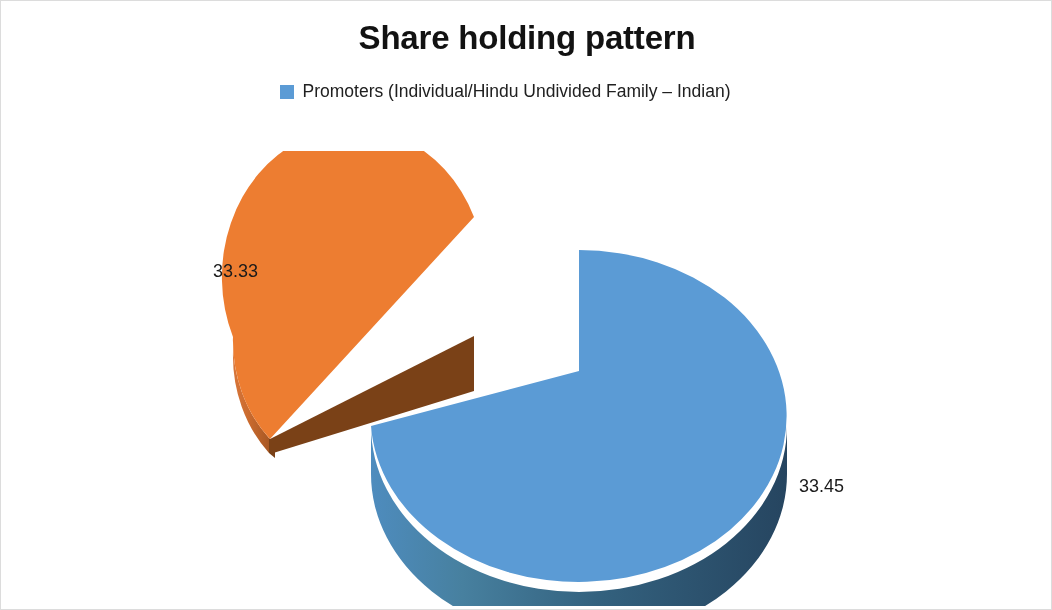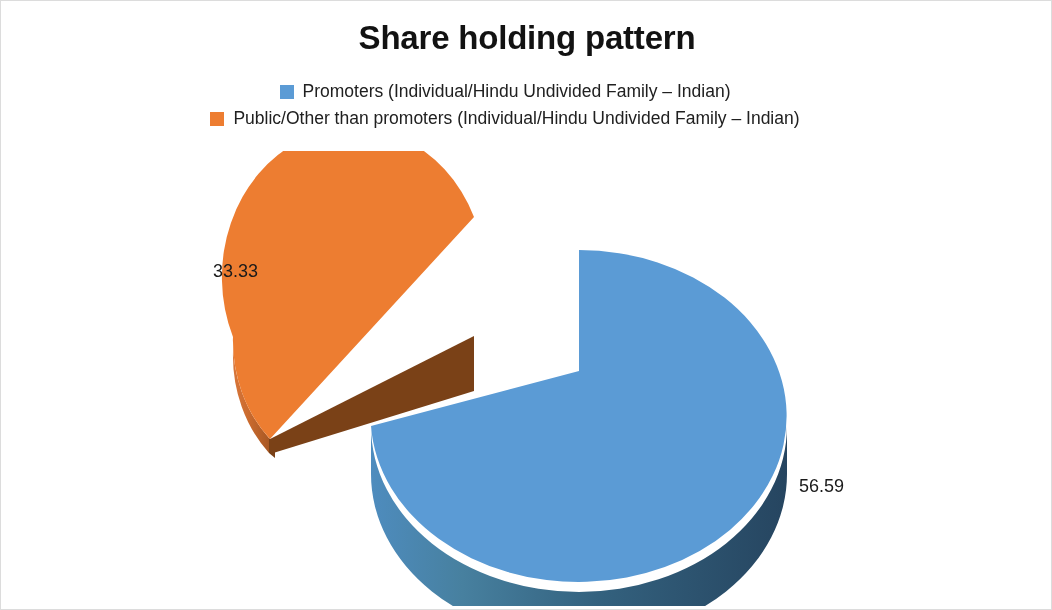--- a/index.html
+++ b/index.html
@@ -80,24 +80,20 @@
 
 <div id="screen">
 
   <div id="chart-title">Share holding pattern</div>
 
   <div id="legend">
     <div class="legend-row">
       <span class="legend-swatch" style="background:#5B9BD5"></span>
       <span class="legend-label">Promoters (Individual/Hindu Undivided Family – Indian)</span>
     </div>
-    <div class="legend-row">
-      <span class="legend-swatch" style="background:#ED7D31"></span>
-      <span class="legend-label">Public/Other than promoters (Individual/Hindu Undivided Family – Indian)</span>
-    </div>
   </div>
 
   <div id="plot-area">
 
     <svg width="1052" height="455" viewBox="0 0 1052 455">
       <defs>
         <linearGradient id="blueWallGrad" x1="0" y1="0" x2="1" y2="0">
           <linearGradient></linearGradient>
           <stop offset="0%" stop-color="#4E8CBE"></stop>
           <stop offset="22%" stop-color="#47809F"></stop>
@@ -148,16 +144,16 @@
         <path fill="#5B9BD5" d="M 578 99
                  L 578 220
                  L 370 275
                  A 208 166 0 1 0 578 99
                  Z"></path>
       </g>
     </svg>
 
     <div class="data-label" id="label-orange">33.33</div>
 
-    <div class="data-label" id="label-blue">56.59</div>
+    <div class="data-label" id="label-blue">33.45</div>
 
   </div>
 </div>
 
 </body></html>

